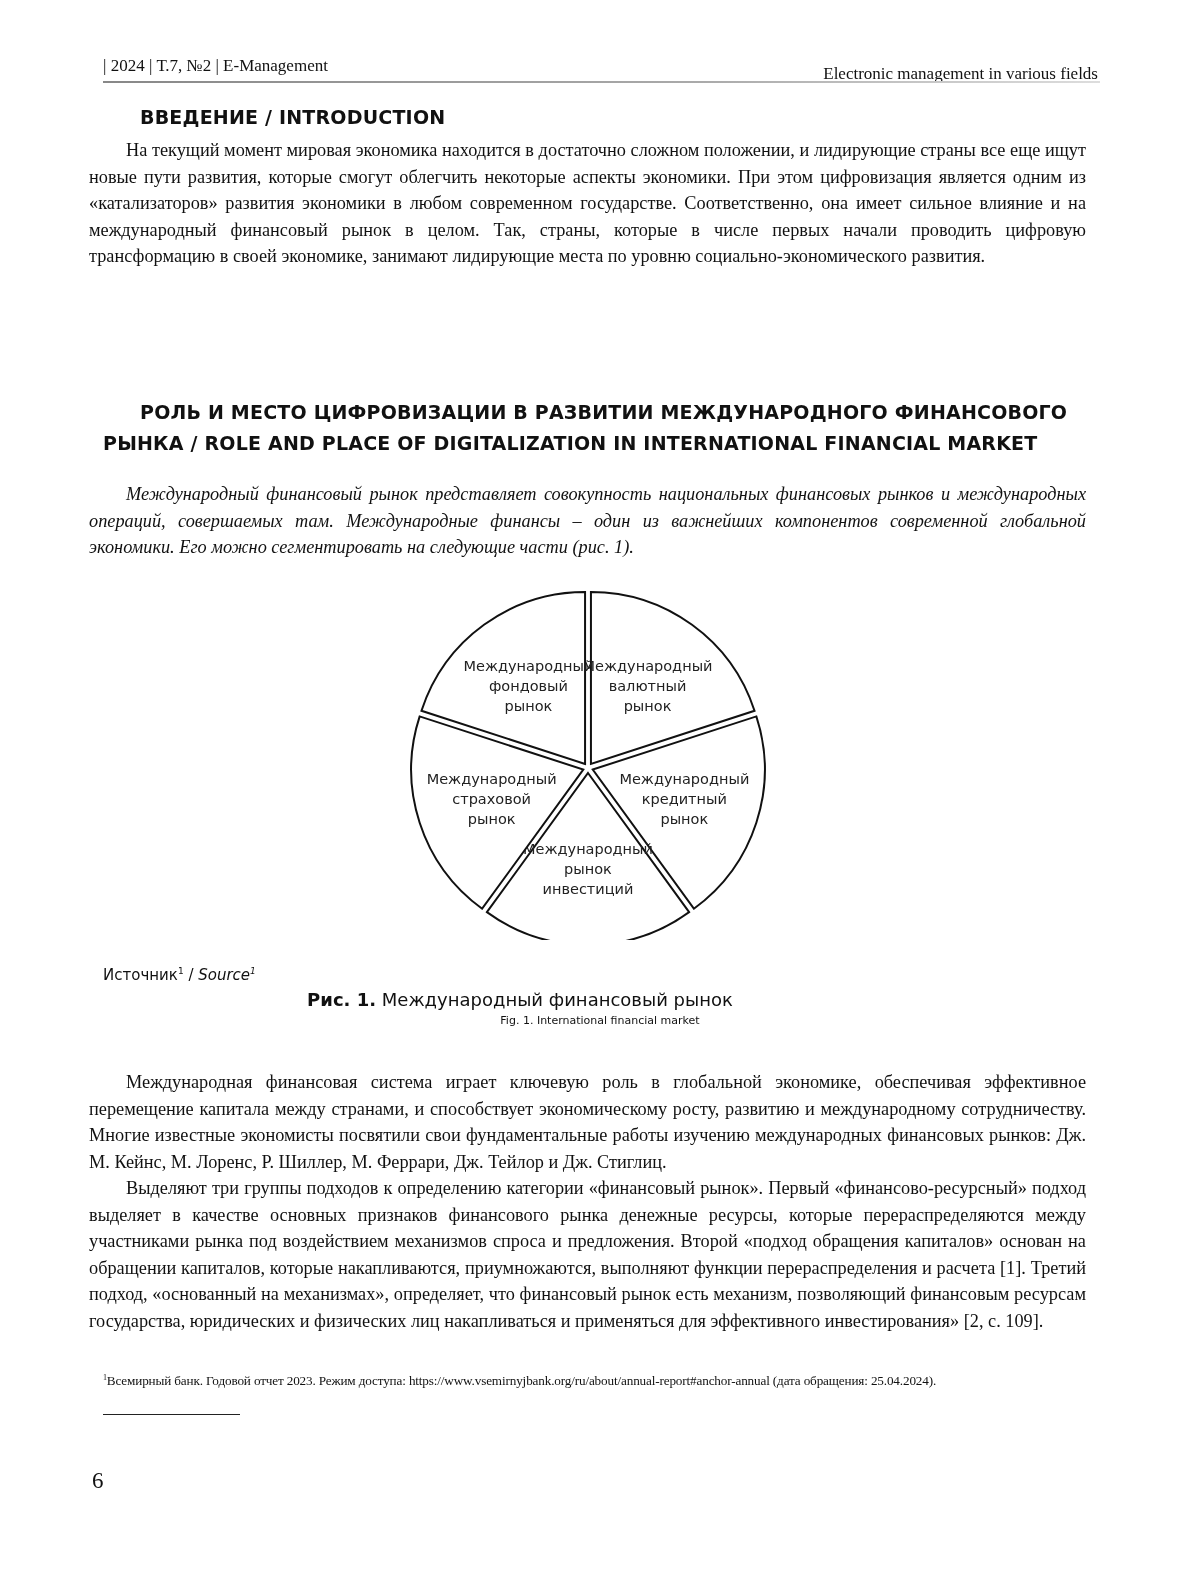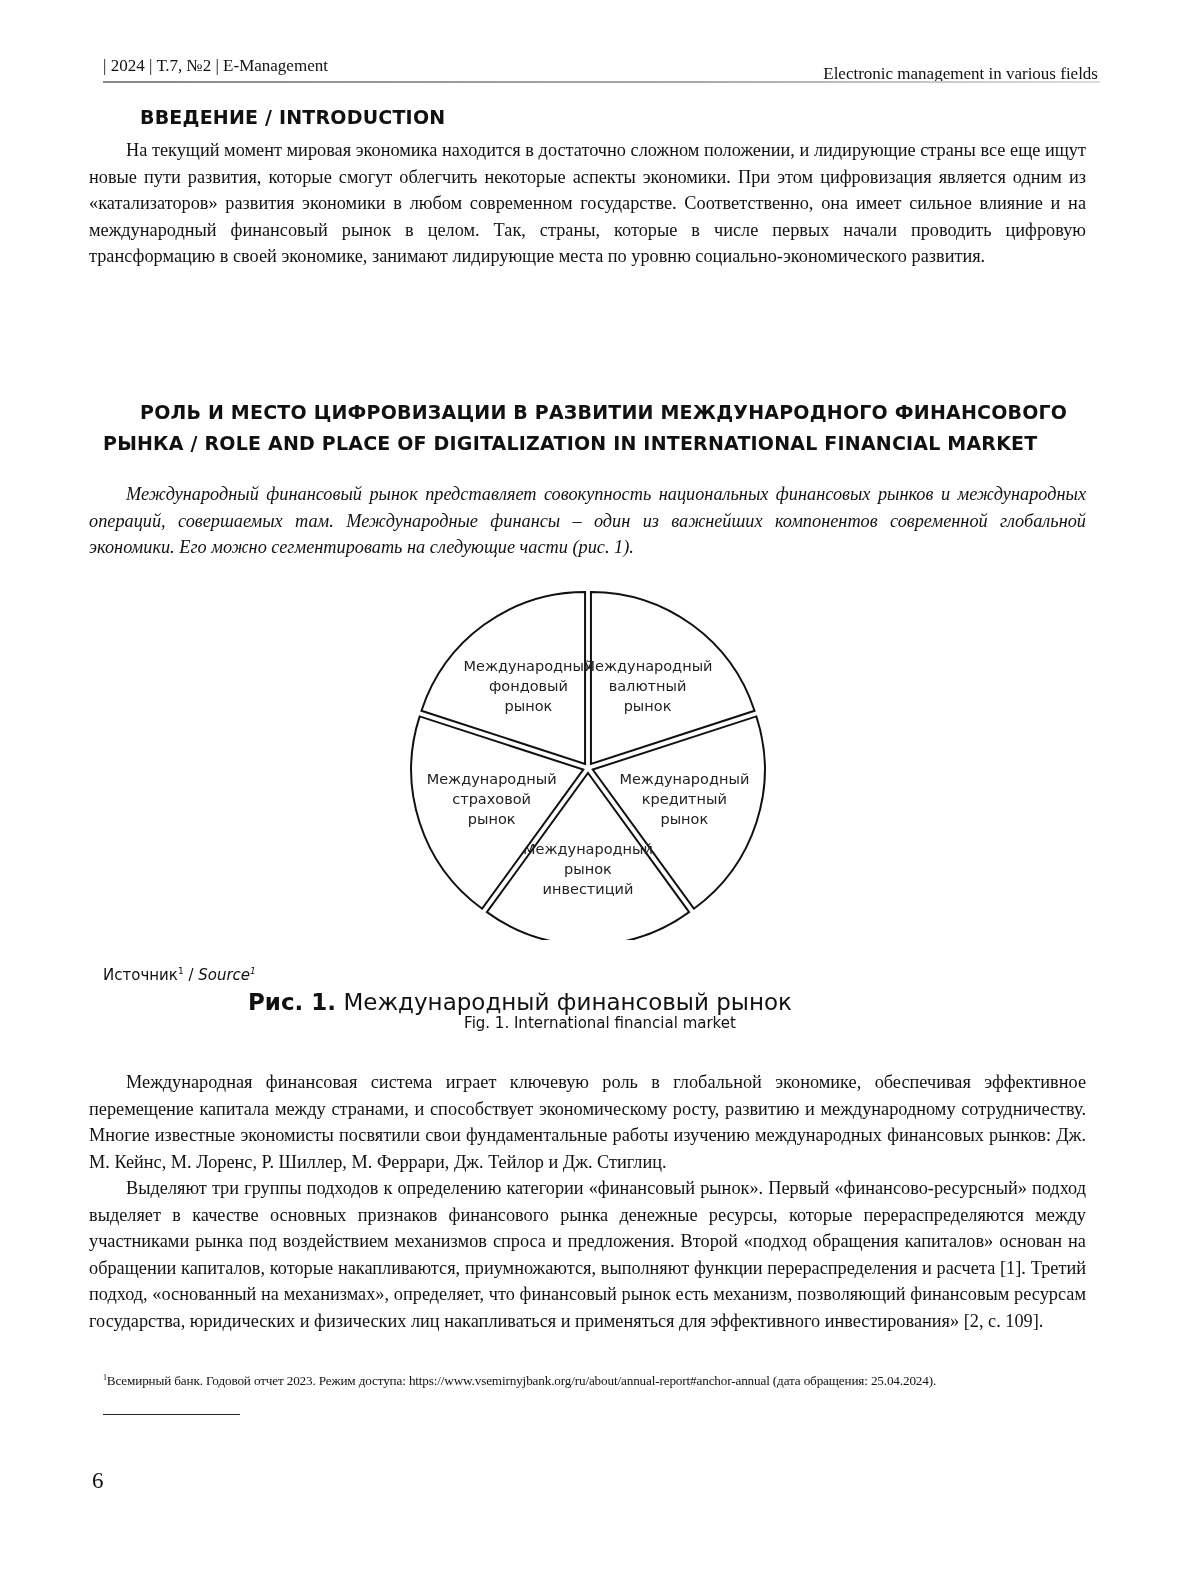--- a/index.html
+++ b/index.html
@@ -17,23 +17,23 @@
   .para { position:absolute; left:89px; width:997px; font-size:18.3px; line-height:26.5px;
     text-align:justify; margin:0; }
   .para p { margin:0; text-indent:37px; text-align:justify; }
   #p-intro { top:137px; }
   #p-market { top:481px;font-style:italic; }
   #p-system { top:1069px; }
   #pie { position:absolute; left:400px; top:580px; width:380px; height:360px; }
   #pie text { font-family:"DejaVu Sans","Liberation Sans",sans-serif; font-size:14.5px; fill:#222; }
   #source { position:absolute; left:103px; top:966px; font-size:15px; }
   #source sup { font-size:9px; }
-  #cap1 { position:absolute; left:0; width:1040px; top:989px; text-align:center; font-size:23px; }
+  #cap1 { position:absolute; left:0; width:1040px; top:989px; text-align:center; font-size:18px; }
   #cap1 b { font-weight:bold; }
-  #cap2 { position:absolute; left:0; width:1200px; top:1014px; text-align:center; font-size:15px; }
+  #cap2 { position:absolute; left:0; width:1200px; top:1014px; text-align:center; font-size:11px; }
   #fn-rule { position:absolute; left:103px; top:1414px; width:137px; height:1px; background:#222; }
   #footnote { position:absolute; left:103px; top:1373px; font-size:13.2px; white-space:nowrap; letter-spacing:-0.15px; }
   #footnote sup { font-size:8px; }
   #page-num { position:absolute; left:92px; top:1468px; font-size:23px; }
 </style>
 </head>
 <body>
 
 <div id="hdr-left" class="serif">| 2024 | Т.7, №2 | E-Management</div>
 <div id="hdr-right" class="serif">Electronic management in various fields</div>

